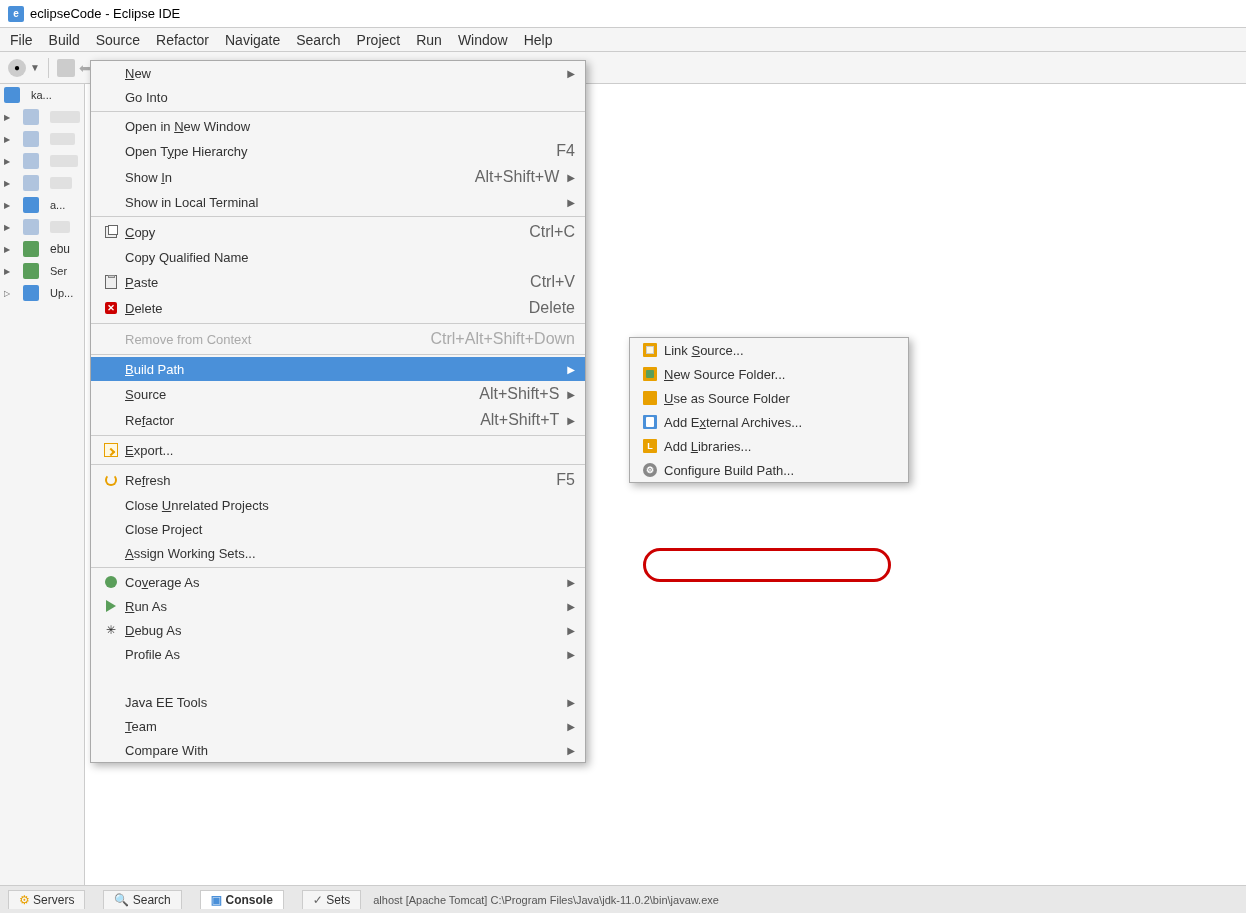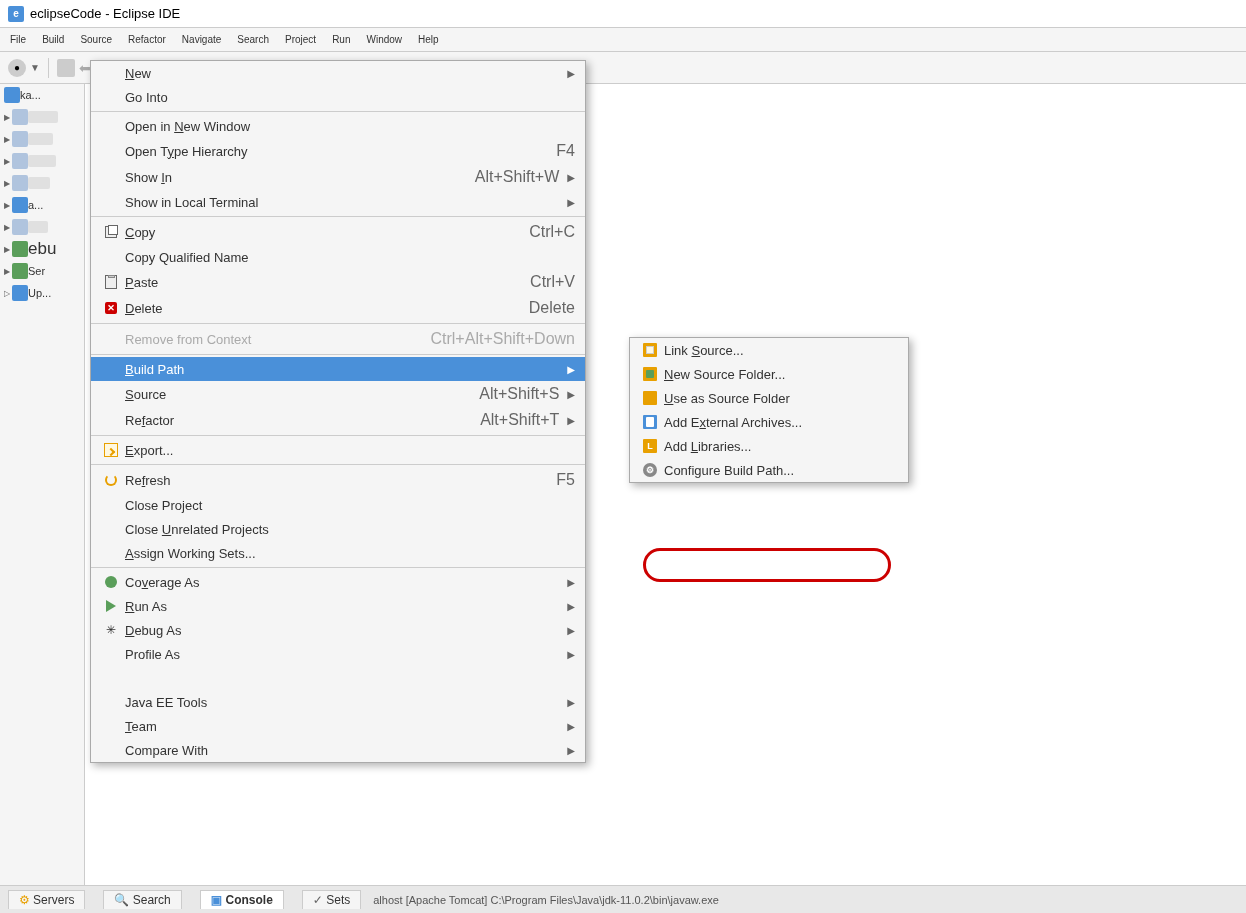--- a/index.html
+++ b/index.html
@@ -40,21 +40,21 @@
       display: flex;
       align-items: center;
       padding: 2px 4px;
       height: 24px;
       gap: 4px;
     }
     .menu-bar-item {
       padding: 2px 6px;
       cursor: pointer;
       color: #333;
-      font-size: 10px;
+      font-size: 14px;
     }
 
     
     .toolbar {
       background: #f5f5f5;
       border-bottom: 1px solid #ccc;
       padding: 2px 4px;
       height: 32px;
       display: flex;
       align-items: center;
@@ -71,21 +71,21 @@
       width: 85px;
       background: #f5f5f5;
       border-right: 1px solid #ccc;
       overflow: hidden;
     }
 
     .sidebar-item {
       padding: 3px 4px;
       display: flex;
       align-items: center;
-      gap: 0;
+      gap: 11px;
       cursor: pointer;
       font-size: 12px;
       color: #333;
       height: 22px;
     }
 
     .sidebar-icon {
       width: 16px; height: 16px;
       flex-shrink: 0;
       background: #aaa;
@@ -287,21 +287,21 @@
       <span style="font-size:11px;">a...</span>
     </div>
     <div class="sidebar-item">
       <div style="width:8px;height:8px;color:#666;font-size:8px;">▶</div>
       <div class="sidebar-icon" style="background:#b0c4de;"></div>
       <div class="blurred-box" style="width:20px;"></div>
     </div>
     <div class="sidebar-item">
       <div style="width:8px;height:8px;color:#666;font-size:8px;">▶</div>
       <div class="sidebar-icon green"></div>
-      <span style="font-size:17px;">ebu</span>
+      <span style="font-size:12px;">ebu</span>
     </div>
     <div class="sidebar-item">
       <div style="width:8px;height:8px;color:#666;font-size:8px;">▶</div>
       <div class="sidebar-icon green"></div>
       <span style="font-size:11px;">Ser</span>
     </div>
     <div class="sidebar-item">
       <div style="width:8px;height:8px;color:#666;font-size:8px;">▷</div>
       <div class="sidebar-icon blue"></div>
       <span style="font-size:11px;">Up...</span>
@@ -432,26 +432,26 @@
   <div class="menu-item">
     <div class="menu-item-icon">
       <div style="width:12px;height:12px;border:2px solid #e8a000;border-top-color:transparent;border-radius:50%;"></div>
     </div>
     <span class="menu-item-label">Re<u>f</u>resh</span>
     <span class="menu-item-shortcut">F5</span>
   </div>
 
   <div class="menu-item">
     <div class="menu-item-icon"></div>
+    <span class="menu-item-label">Close <u>U</u>nrelated Projects</span>
+  </div>
+
+  <div class="menu-item">
+    <div class="menu-item-icon"></div>
     <span class="menu-item-label">Close Project</span>
-  </div>
-
-  <div class="menu-item">
-    <div class="menu-item-icon"></div>
-    <span class="menu-item-label">Close <u>U</u>nrelated Projects</span>
   </div>
 
   <div class="menu-item">
     <div class="menu-item-icon"></div>
     <span class="menu-item-label"><u>A</u>ssign Working Sets...</span>
   </div>
 
   <div class="menu-separator"></div>
 
   <div class="menu-item">

